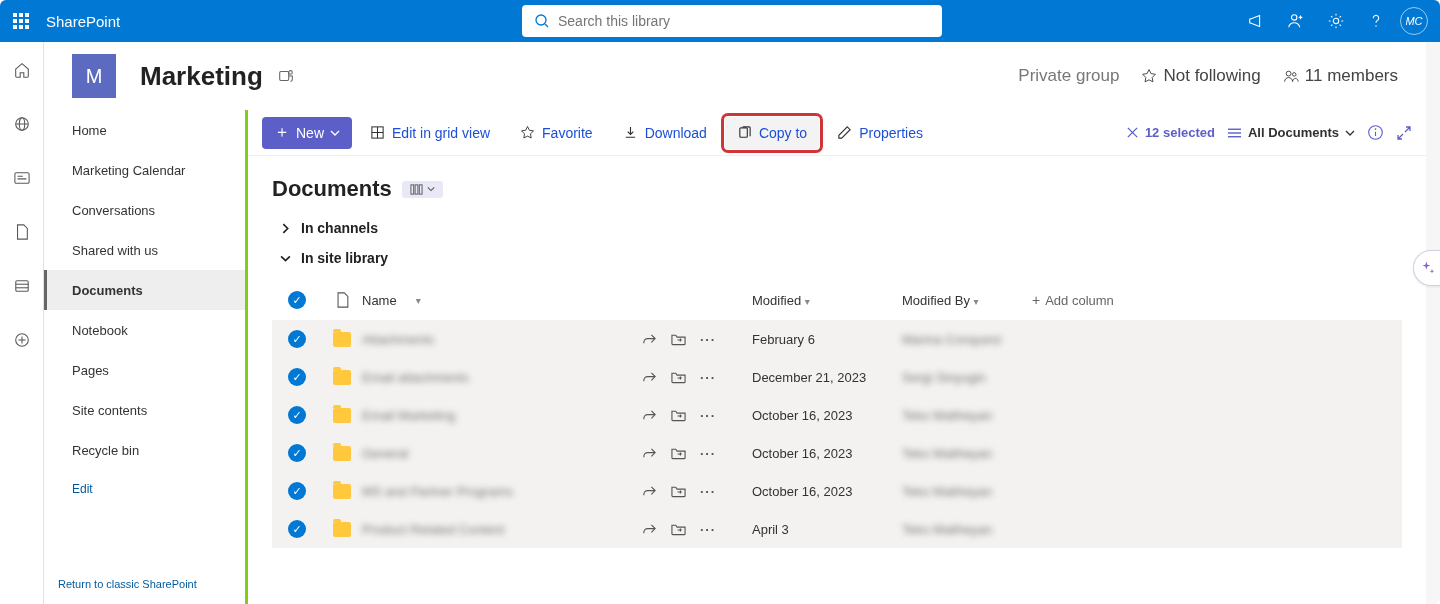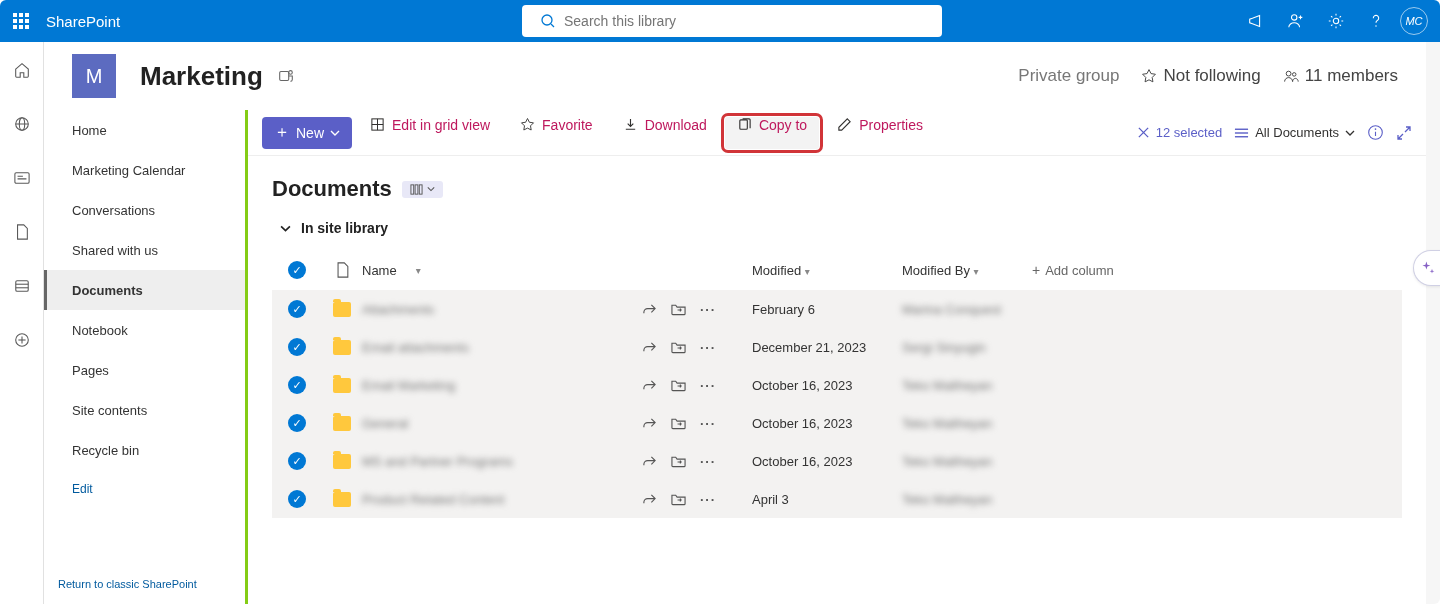--- a/index.html
+++ b/index.html
@@ -5,21 +5,21 @@
 * { margin:0; padding:0; box-sizing:border-box; font-family:"Segoe UI",-apple-system,BlinkMacSystemFont,sans-serif; }
 body { width:1440px; height:604px; background:#fff; overflow:hidden; position:relative; border-radius:6px; }
 
 
 .topbar { height:42px; background:#0078d4; display:flex; align-items:center; color:#fff; }
 .waffle { width:42px; height:42px; display:flex; align-items:center; justify-content:center; cursor:pointer; }
 .waffle-grid { display:grid; grid-template-columns:repeat(3,4px); grid-template-rows:repeat(3,4px); gap:2px; }
 .waffle-grid span { width:4px; height:4px; background:#fff; }
 .brand { font-size:15px; font-weight:500; margin-left:4px; }
 .search-wrap { margin-left:auto; margin-right:auto; position:absolute; left:50%; transform:translateX(-50%); }
-.search-box { width:420px; height:32px; background:#fff; border-radius:4px; display:flex; align-items:center; padding:0 18px;margin-left:24px; }
+.search-box { width:420px; height:32px; background:#fff; border-radius:4px; display:flex; align-items:center; padding:0 12px;margin-left:24px; }
 .search-box input { border:none; outline:none; flex:1; font-size:14px; color:#333; }
 .hdr-right { margin-left:auto; display:flex; align-items:center; gap:8px; padding-right:12px;font-style:italic; }
 .hdr-icon { width:32px; height:32px; display:flex; align-items:center; justify-content:center; cursor:pointer; }
 .avatar { width:28px; height:28px; border-radius:50%; border:1px solid rgba(255,255,255,.6); display:flex; align-items:center; justify-content:center; font-size:11px; }
 
 
 .rail { position:absolute; left:0; top:42px; bottom:0; width:44px; border-right:1px solid #e1e1e1; display:flex; flex-direction:column; align-items:center; padding-top:12px; gap:22px; }
 .rail-item { width:32px; height:32px; display:flex; align-items:center; justify-content:center; color:#595959; cursor:pointer; }
 
 
@@ -36,23 +36,23 @@
 .nav-scroll { flex:1; overflow:auto; }
 .nav-item { height:40px; display:flex; align-items:center; padding:0 28px; font-size:13px; color:#333; cursor:pointer; }
 .nav-item.active { background:#eee; font-weight:600; border-left:3px solid #666; padding-left:25px; }
 .nav-edit { padding:12px 28px; font-size:12px; color:#005a9e; cursor:pointer; }
 .nav-footer { padding:14px; font-size:11px; color:#005a9e; cursor:pointer; }
 
 
 .content { position:absolute; left:204px; right:0; top:68px; bottom:0; display:flex; flex-direction:column; }
 .cmdbar { height:46px; border-bottom:1px solid #eee; display:flex; align-items:center; padding:0 14px; gap:6px; }
 .cmd-new { height:32px; background:#5b5fc7; color:#fff; border:none; border-radius:4px; padding:0 12px; font-size:14px; display:flex; align-items:center; gap:6px; cursor:pointer; }
-.cmd-btn { height:32px; background:transparent; border:none; padding:0 12px; font-size:14px; color:#be185d; display:flex; gap:7px; cursor:pointer; border-radius:3px; }
+.cmd-btn { height:32px; background:transparent; border:none; padding:0 12px; font-size:14px; color:#1d4ed8; display:flex; align-items:center; gap:7px; cursor:pointer; border-radius:3px; }
 .cmd-btn.highlight { outline:3px solid #d13438; outline-offset:1px; background:#f3f3f3; }
-.cmd-right { margin-left:auto; display:flex; align-items:center; gap:12px; }
+.cmd-right { margin-left:auto; display:flex; align-items:center; gap:12px;font-weight:bold; }
 .cmd-right .sel { color:#5b5fc7; display:flex; align-items:center; gap:6px; font-size:13px; }
 .views { display:flex; align-items:center; gap:6px; font-size:13px; color:#323130; cursor:pointer; }
 
 .body-scroll { flex:1; overflow:auto; padding:20px 24px 0 24px; }
 .page-title-row { display:flex; align-items:center; gap:10px; margin-bottom:18px; }
 .page-title { font-size:22px; font-weight:600; color:#222; }
 .view-pill { background:#e8e8f7; border-radius:3px; padding:2px 8px; display:flex; align-items:center; gap:4px; color:#555; cursor:pointer; font-size:12px; }
 
 .section { display:flex; align-items:center; gap:10px; font-size:14px; font-weight:600; color:#222; margin:14px 0; cursor:pointer; padding-left:8px; }
 
@@ -316,20 +316,26 @@
               <rect x="1" y="2" width="3" height="10" stroke="#555"></rect>
               <rect x="5.5" y="2" width="3" height="10" stroke="#555"></rect>
               <rect x="10" y="2" width="3" height="10" stroke="#555"></rect>
             </svg>
           <svg width="8" height="8" viewBox="0 0 10 10">
               <path d="M1 3l4 4 4-4" stroke="#555" stroke-width="1.3" fill="none"></path>
             </svg>
         </div>
       </div>
 
+      <div class="section">
+        <svg width="11" height="11" viewBox="0 0 10 10">
+            <path d="M3 1l4 4-4 4" stroke="#222" stroke-width="1.5" fill="none"></path>
+          </svg>
+        <span>In channels</span>
+      </div>
 
       <div class="section">
         <svg width="11" height="11" viewBox="0 0 10 10">
             <path d="M1 3l4 4 4-4" stroke="#222" stroke-width="1.5" fill="none"></path>
           </svg>
         <span>In site library</span>
       </div>
 
       <div class="table">
         <div class="thead">

